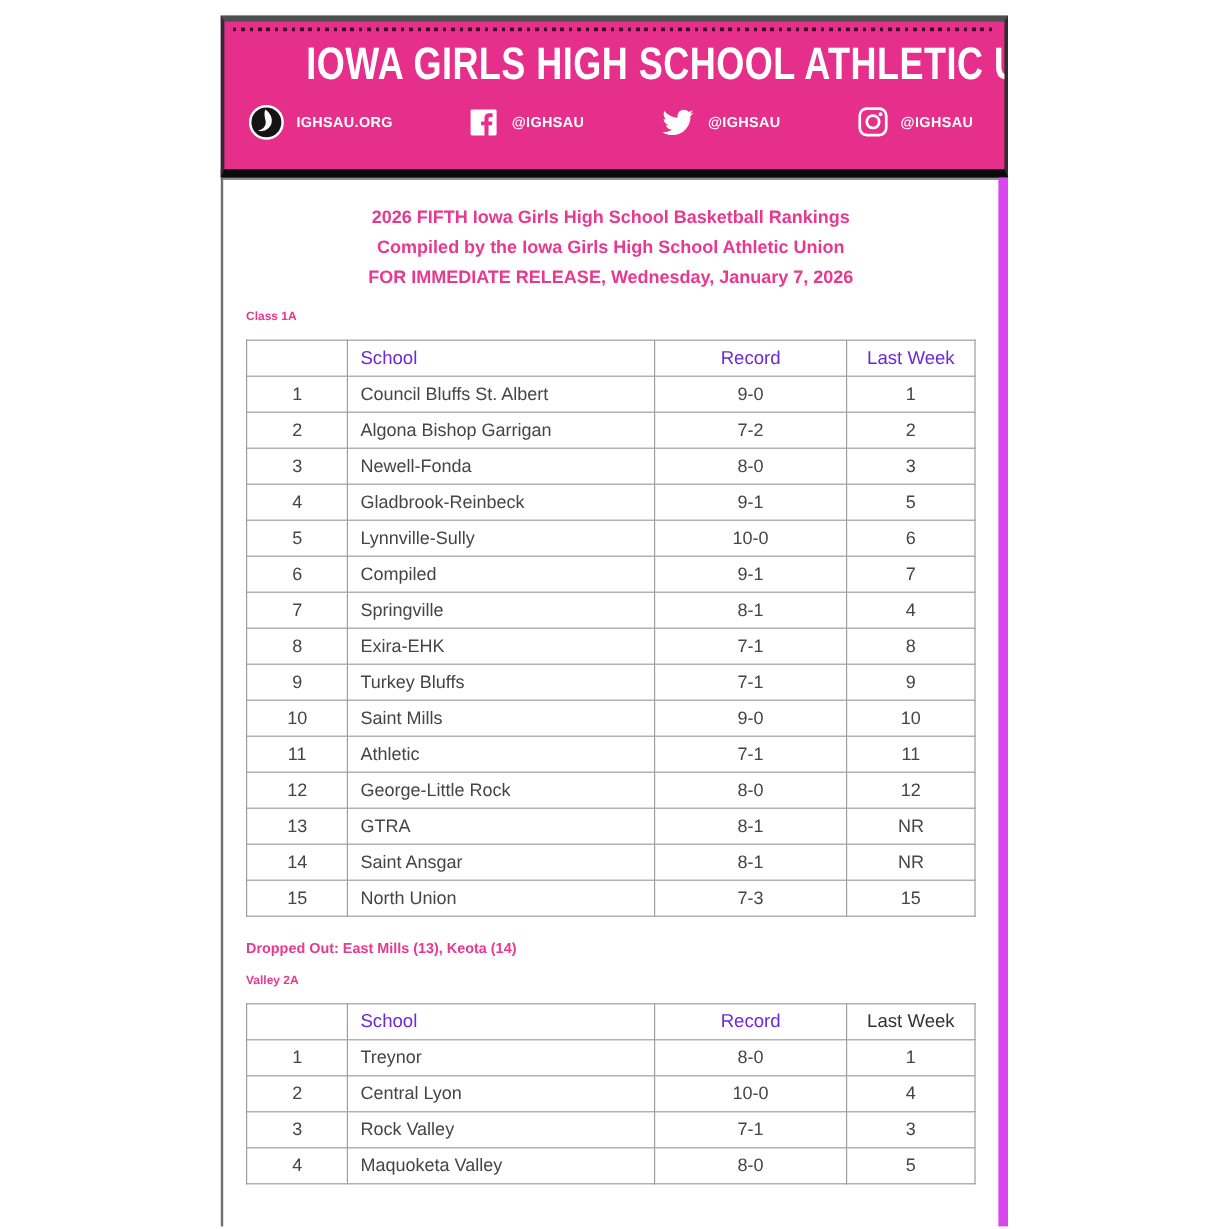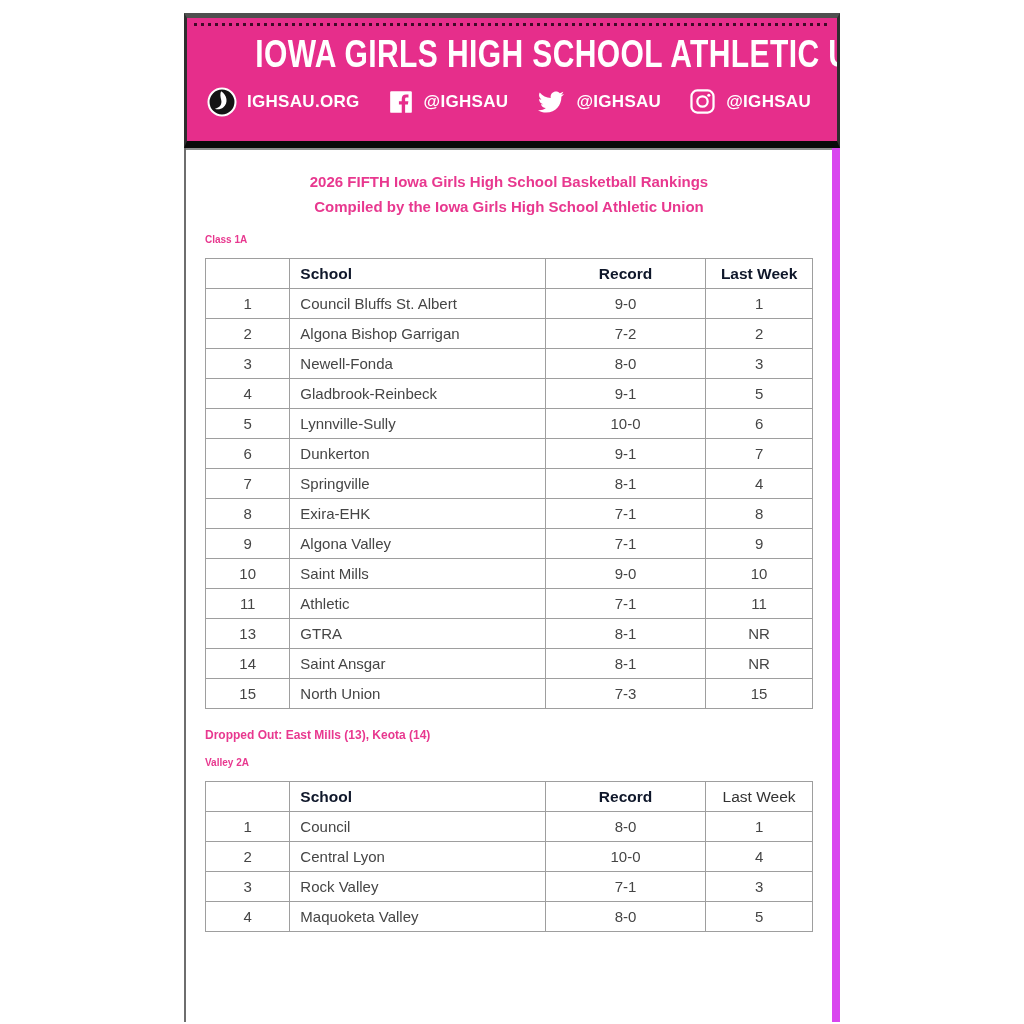--- a/index.html
+++ b/index.html
@@ -53,21 +53,21 @@
   .social-item {
     display: flex;
     align-items: center;
     gap: 10px;
     cursor: pointer;
   }
   .social-item .icon { display: flex; align-items: center; }
   .social-label {
     color: #ffffff;
     font-weight: bold;
-    font-size: 17px;
+    font-size: 12px;
     letter-spacing: 0.3px;
     white-space: nowrap;
   }
   
   .content-wrap {
     border-left: 2px solid #6e6e6e;
     border-right: 8px solid #d946ef;
     height: 874px;
     padding: 0 19px;
     overflow: hidden;
@@ -96,22 +96,22 @@
   }
   table.rankings th, table.rankings td {
     border: 1px solid #9e9e9e;
     height: 30px;
     padding: 0 4px;
     text-align: center;
     overflow: hidden;
     white-space: nowrap;
   }
   table.rankings th {
-    color: #0f172a;
-    font-weight: bold;
+    color: #6d28d9;
+    font-weight: normal;
     font-size: 15.5px;
   }
   table.rankings th.th-normal { font-weight: normal; color: #333; }
   table.rankings th:nth-child(2), table.rankings td:nth-child(2) {
     text-align: left;
     padding-left: 10px;
   }
   col.c-rank   { width: 13.9%; }
   col.c-school { width: 42.1%; }
   col.c-record { width: 26.4%; }
@@ -174,20 +174,21 @@
       </div>
 
     </div>
   </header>
 
   <div class="content-wrap">
 
     <div class="release">
       <div>2026 FIFTH Iowa Girls High School Basketball Rankings</div>
       <div>Compiled by the Iowa Girls High School Athletic Union</div>
+      <div>FOR IMMEDIATE RELEASE, Wednesday, January 7, 2026</div>
     </div>
 
     <section>
       <h2 class="class-heading">Class 1A</h2>
       <table class="rankings">
         <colgroup>
           <col class="c-rank">
             <col class="c-school">
             <col class="c-record">
             <col class="c-last">
@@ -226,53 +227,59 @@
               <td>5</td>
             </tr>
             <tr>
               <td>5</td>
               <td>Lynnville-Sully</td>
               <td>10-0</td>
               <td>6</td>
             </tr>
             <tr>
               <td>6</td>
-              <td>Dunkerton</td>
+              <td>Compiled</td>
               <td>9-1</td>
               <td>7</td>
             </tr>
             <tr>
               <td>7</td>
               <td>Springville</td>
               <td>8-1</td>
               <td>4</td>
             </tr>
             <tr>
               <td>8</td>
               <td>Exira-EHK</td>
               <td>7-1</td>
               <td>8</td>
             </tr>
             <tr>
               <td>9</td>
-              <td>Algona Valley</td>
+              <td>Turkey Bluffs</td>
               <td>7-1</td>
               <td>9</td>
             </tr>
             <tr>
               <td>10</td>
               <td>Saint Mills</td>
               <td>9-0</td>
               <td>10</td>
             </tr>
             <tr>
               <td>11</td>
               <td>Athletic</td>
               <td>7-1</td>
               <td>11</td>
+            </tr>
+            <tr>
+              <td>12</td>
+              <td>George-Little Rock</td>
+              <td>8-0</td>
+              <td>12</td>
             </tr>
             <tr>
               <td>13</td>
               <td>GTRA</td>
               <td>8-1</td>
               <td>NR</td>
             </tr>
             <tr>
               <td>14</td>
               <td>Saint Ansgar</td>
@@ -303,21 +310,21 @@
             <tr>
               <th></th>
               <th>School</th>
               <th>Record</th>
               <th class="th-normal">Last Week</th>
             </tr>
           </thead>
           <tbody>
             <tr>
               <td>1</td>
-              <td>Council</td>
+              <td>Treynor</td>
               <td>8-0</td>
               <td>1</td>
             </tr>
             <tr>
               <td>2</td>
               <td>Central Lyon</td>
               <td>10-0</td>
               <td>4</td>
             </tr>
             <tr>

